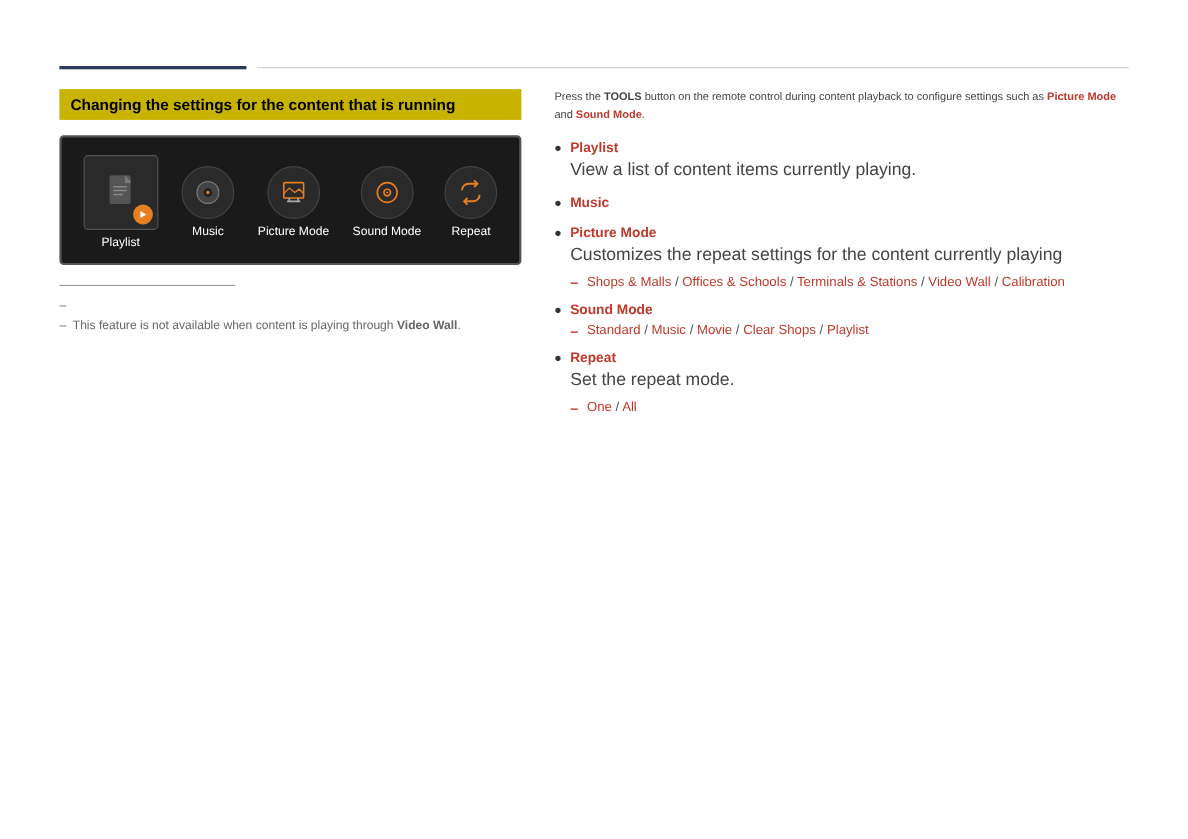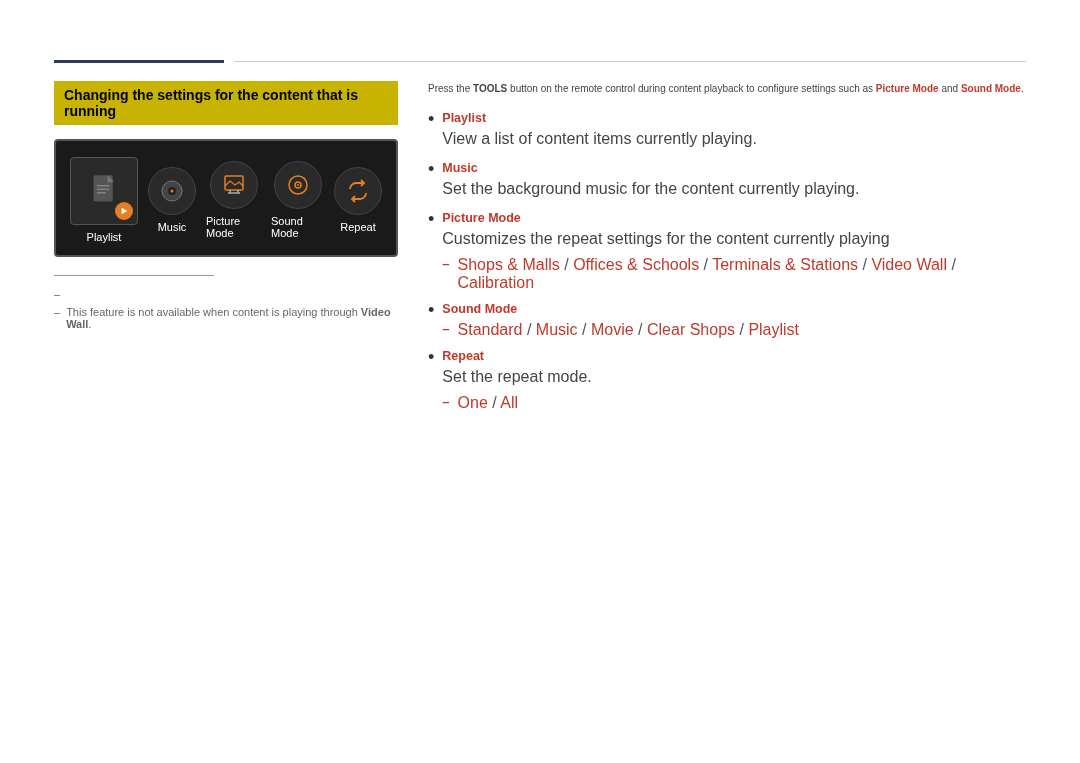--- a/index.html
+++ b/index.html
@@ -36,21 +36,21 @@
 
     
     .main-content {
       display: flex;
       gap: 30px;
       align-items: flex-start;
     }
 
     
     .left-col {
-      width: 344px;
+      width: 420px;
       flex-shrink: 0;
     }
 
     .section-title {
       background: #c8b400;
       color: #000;
       font-weight: bold;
       font-size: 14px;
       padding: 6px 10px;
       margin-bottom: 14px;
@@ -209,21 +209,21 @@
       margin-top: 3px;
     }
 
     .sub-dash {
       color: #c0392b;
       font-weight: bold;
       font-size: 13px;
     }
 
     .sub-items {
-      font-size: 16px;
+      font-size: 12px;
       color: #c0392b;
     }
 
     .sub-items .separator {
       color: #555;
     }
 
     .sub-items .item-link {
       color: #c0392b;
     }
@@ -339,21 +339,20 @@
           <div class="bullet-content">
             <span class="bullet-title">Playlist</span>
             <span class="bullet-desc">View a list of content items currently playing.</span>
           </div>
         </li>
 
         <li>
           <span class="bullet-dot">•</span>
           <div class="bullet-content">
             <span class="bullet-title">Music</span>
-            <span class="bullet-desc">Set the background music for the content currently playing.</span>
           </div>
         </li>
 
         <li>
           <span class="bullet-dot">•</span>
           <div class="bullet-content">
             <span class="bullet-title">Picture Mode</span>
             <span class="bullet-desc">Customizes the repeat settings for the content currently playing</span>
             <div class="sub-bullet">
               <span class="sub-dash">–</span>

